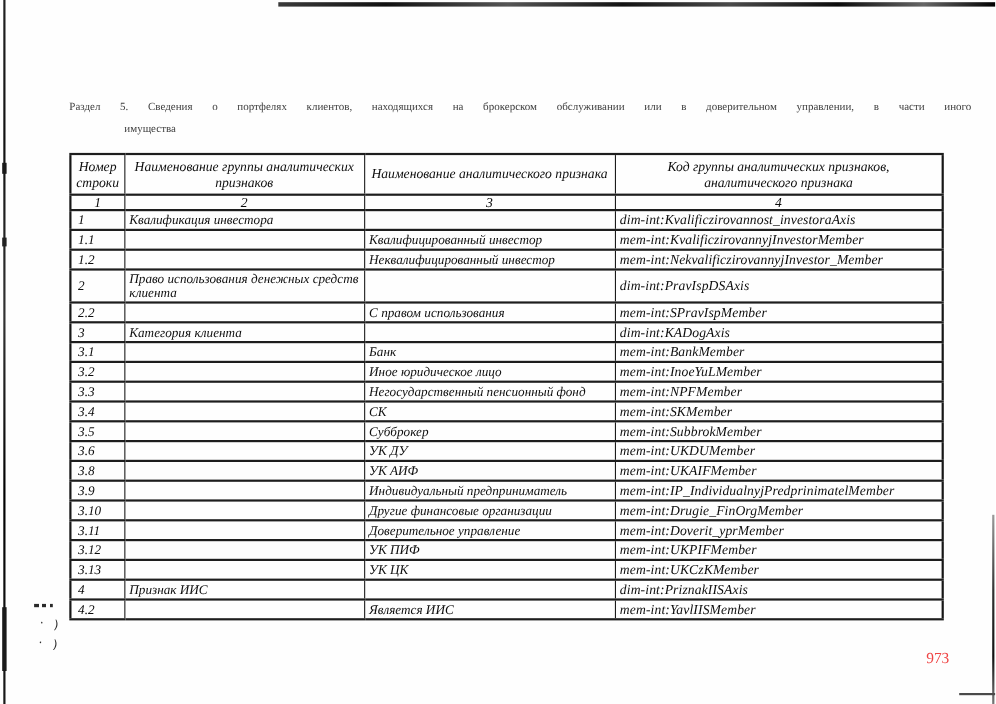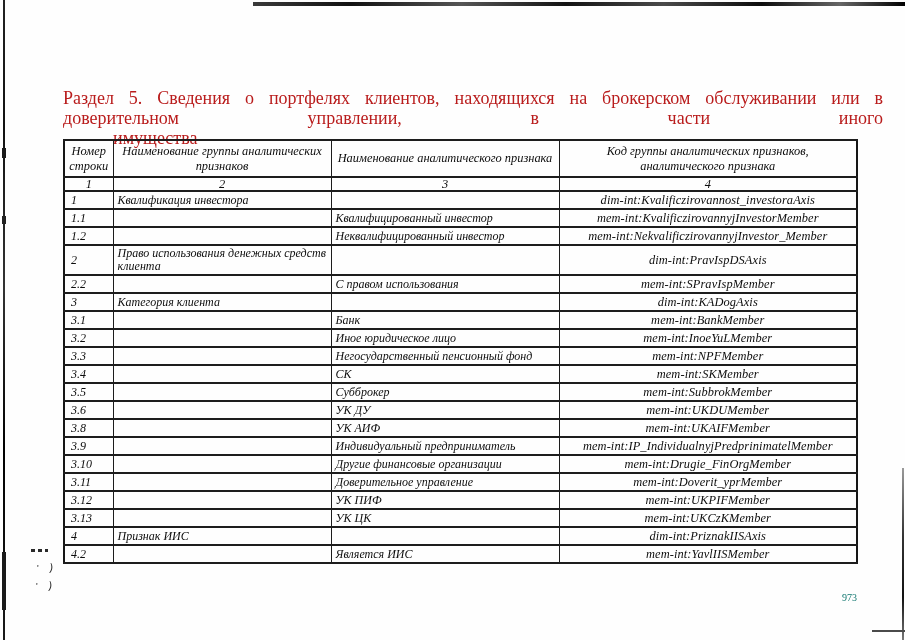--- a/index.html
+++ b/index.html
@@ -56,23 +56,23 @@
   }
   .pen-mark-hook1 { left: 8px; top: 15px; }
   .pen-mark-hook2 { left: 7px; top: 33px; }
   .pen-mark-hook1::before, .pen-mark-hook2::before { content: "· \0029"; letter-spacing: 3px; }
 
   
   .title-block {
     position: absolute;
     left: 63px; top: 88px;
     width: 820px;
-    font-size: 18px;
+    font-size: 10px;
     line-height: 20px;
-    color: #b91c1c;
+    color: #404040;
   }
   .title-line1 {
     text-align: justify;
     text-align-last: justify;
   }
   .title-line2 { margin-left: 50px; }
 
   
   table.main-table {
     position: absolute;
@@ -111,29 +111,28 @@
   }
   tbody.data-body td {
     height: 14px;
     vertical-align: middle;
     line-height: 13px;
   }
   tbody.data-body td:first-child { padding-left: 6px; }
   tbody.data-body td:nth-child(4) {
     font-size: 12.4px;
     letter-spacing: 0.1px;
-    text-align: center;
   }
 
   
   .page-number {
     position: absolute;
     left: 842px; top: 592px;
-    font-size: 10px;
-    color: #0f766e;
+    font-size: 14px;
+    color: #ef4444;
     text-align: center;
   }
 </style>
 </head>
 <body>
 
 <div class="page">
 
   <div class="left-edge-line"></div>
   <div class="left-edge-blob1"></div>

